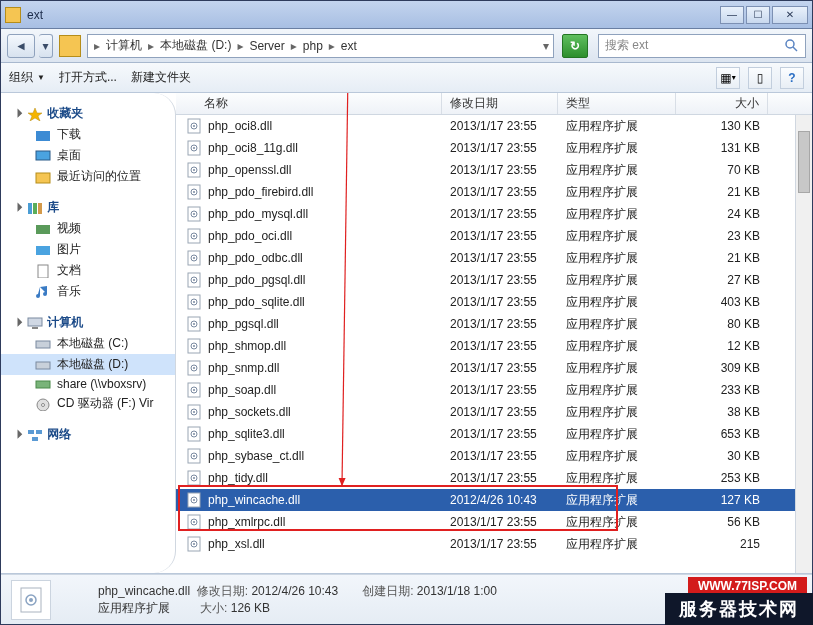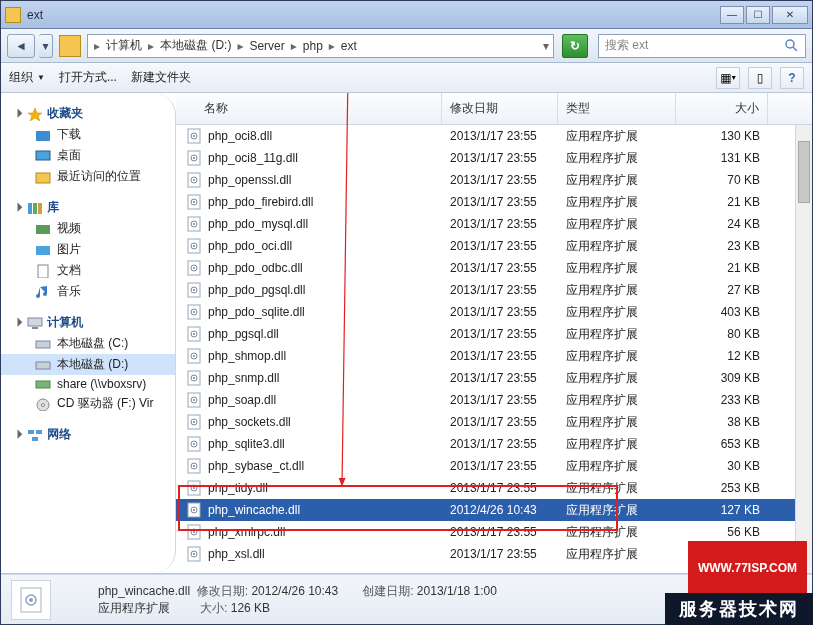--- a/index.html
+++ b/index.html
@@ -27,42 +27,42 @@
 .icon-btn { width:24px; height:22px; border:1px solid #c2cedd; background:linear-gradient(#fbfdff,#e8eef5); display:flex; align-items:center; justify-content:center; }
 .main-area { flex:1; display:flex; overflow:hidden; border-bottom:1px solid #bac8da; }
 .sidebar { width:175px; background:#fff; border-right:1px solid #d0d7e0; overflow-y:auto; padding:4px 0 8px 0;border-radius:22px; }
 .side-group { margin:6px 0 10px 0; }
 .side-head { display:flex; align-items:center; gap:4px; padding:2px 6px 2px 14px; color:#1b4a88; font-weight:bold; }
 .side-head::before { content:"◢"; font-size:8px; color:#666; margin-right:2px; rotate:-45deg; transform:translateY(-1px); }
 .side-item { display:flex; align-items:center; gap:6px; padding:2px 6px 2px 34px; color:#222; white-space:nowrap; }
 .side-item.sel { background:#cfe3fb; }
 .side-icon { width:16px; height:14px; display:inline-block; }
 .list-panel { flex:1; display:flex; flex-direction:column; background:#fff; position:relative; }
-.list-header { height:32px; background:linear-gradient(#fcfdfe,#eef2f7); border-bottom:1px solid #cfd7e1; display:flex; }
+.list-header { height:22px; background:linear-gradient(#fcfdfe,#eef2f7); border-bottom:1px solid #cfd7e1; display:flex; }
 .col { padding:3px 8px; border-right:1px solid #d8dee6; color:#333; display:flex; align-items:center; overflow:hidden; }
 .col.name { width:266px; padding-left:28px; }
 .col.date { width:116px; }
 .col.type { width:118px; }
 .col.size { width:92px; text-align:right; justify-content:flex-end; }
 .list-body { flex:1; overflow:auto; position:relative; }
 .row { height:22px; display:flex; align-items:center; color:#222; }
 .row.sel { background:#2b5fac; color:#fff; }
 .row .cell { padding:0 8px; overflow:hidden; white-space:nowrap; }
 .row .cname { width:266px; display:flex; align-items:center; gap:6px; padding-left:10px; }
 .row .cdate { width:116px; }
 .row .ctype { width:118px; }
 .row .csize { width:92px; text-align:right; }
 .file-icon { width:16px; height:16px; display:inline-flex; align-items:center; justify-content:center; }
 .red-box { position:absolute; border:2px solid #e02020; pointer-events:none; }
 .status-bar { height:50px; background:linear-gradient(#f2f6fb,#e5ecf4); display:flex; align-items:center; padding:4px 10px; gap:10px; border-top:1px solid #cdd7e3; position:relative; }
 .status-icon { width:40px; height:40px; background:#fff; border:1px solid #cbd4df; display:flex; align-items:center; justify-content:center; }
 .status-text { font-size:12px; color:#333; }
 .status-cols { display:flex; gap:24px;margin-left:37px; }
 .status-label { color:#555; }
-.watermark-1 { position:absolute; right:6px; bottom:30px; background:#d31b1b; color:#fff; font-weight:bold; padding:20px 10px; font-size:12px; }
+.watermark-1 { position:absolute; right:6px; bottom:30px; background:#d31b1b; color:#fff; font-weight:bold; padding:2px 10px; font-size:12px; }
 .watermark-2 { position:absolute; right:0; bottom:0; background:#0f172a; color:#fff; font-weight:bold; padding:4px 14px; font-size:18px; letter-spacing:2px; }
 svg.arrow-annot { position:absolute; pointer-events:none; }
 .scrollbar-stub { position:absolute; top:0; right:0; bottom:0; width:17px; background:#f0f0f0; border-left:1px solid #d0d7e0; }
 .scrollbar-stub::before { content:""; position:absolute; top:16px; left:2px; right:2px; height:60px; background:#c8c8c8; border:1px solid #a7a7a7; }
 </style>
 </head>
 <body>
 
 <div class="window">
 

